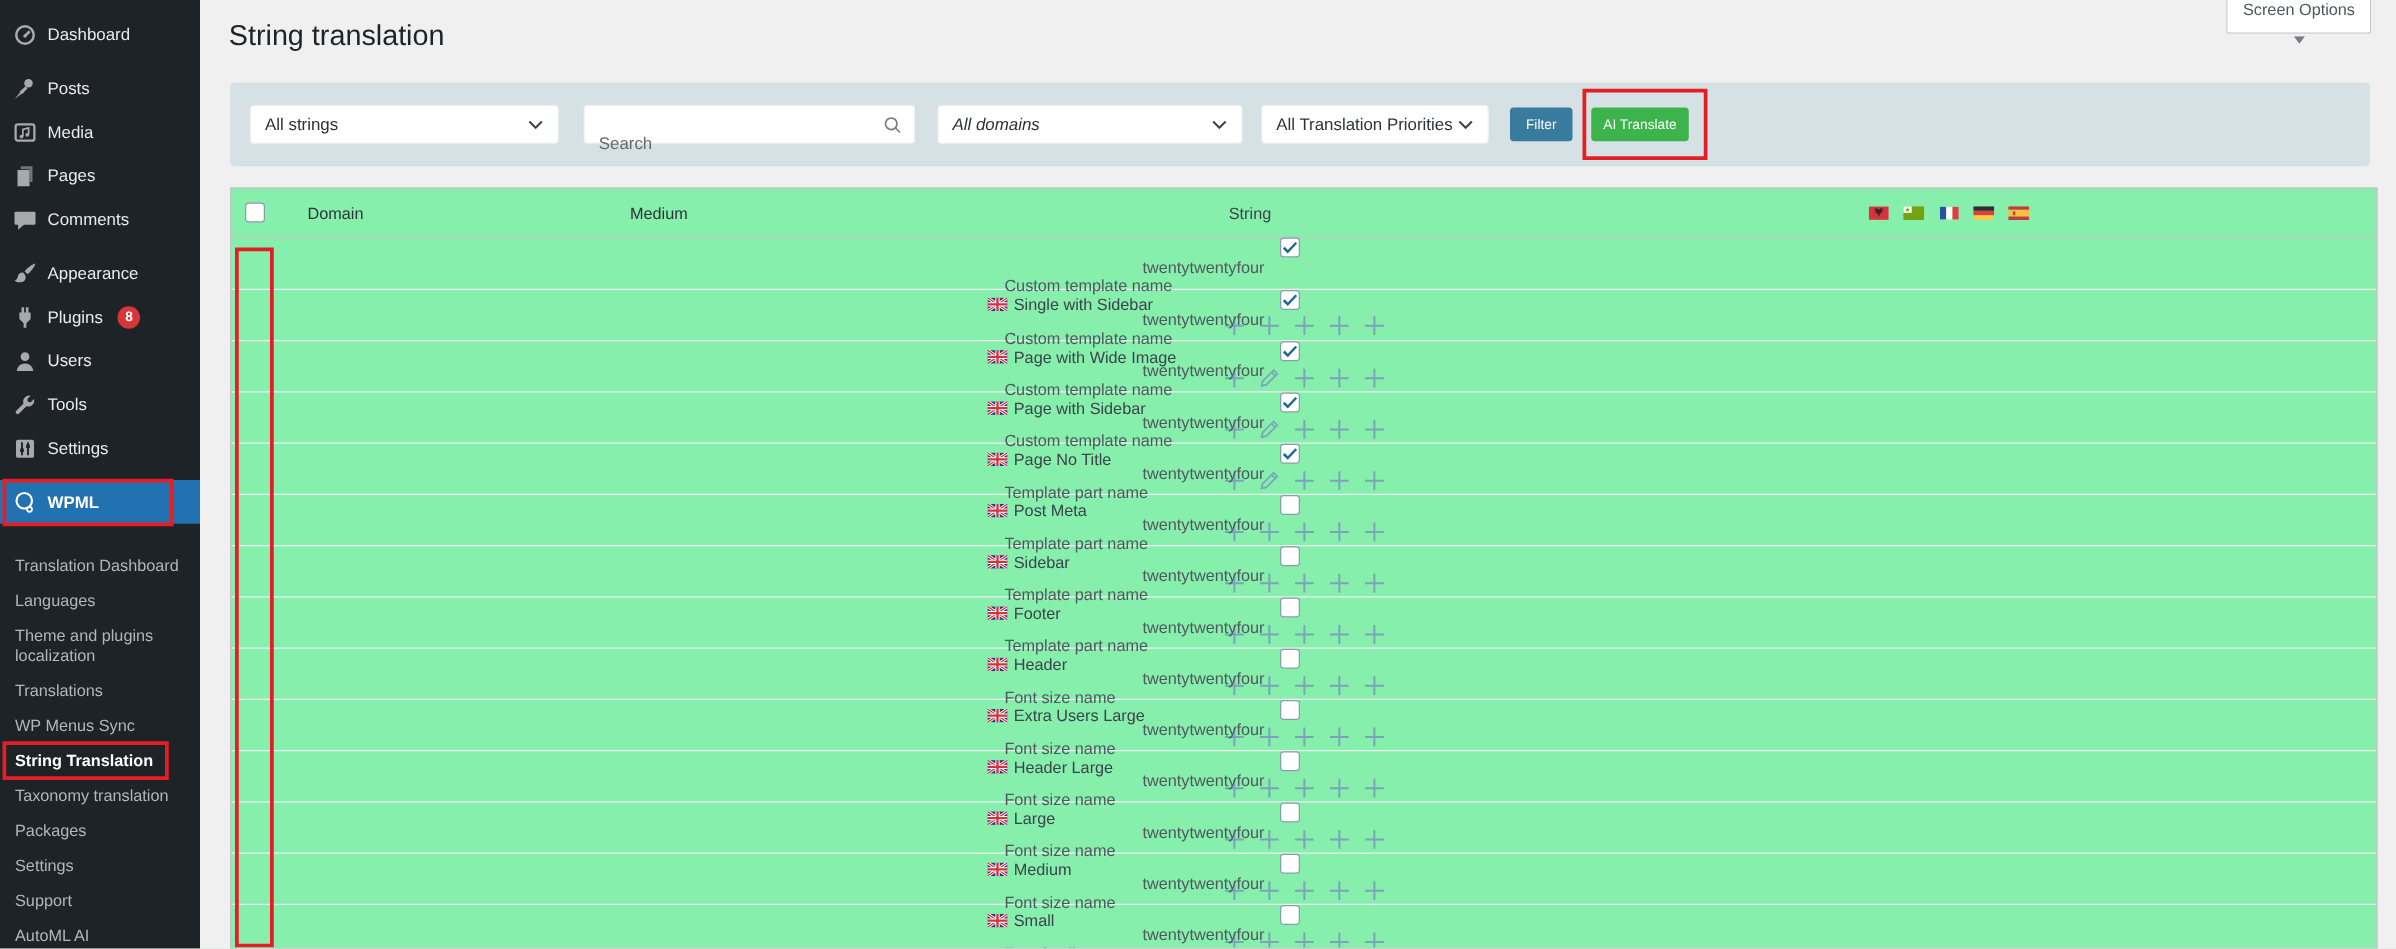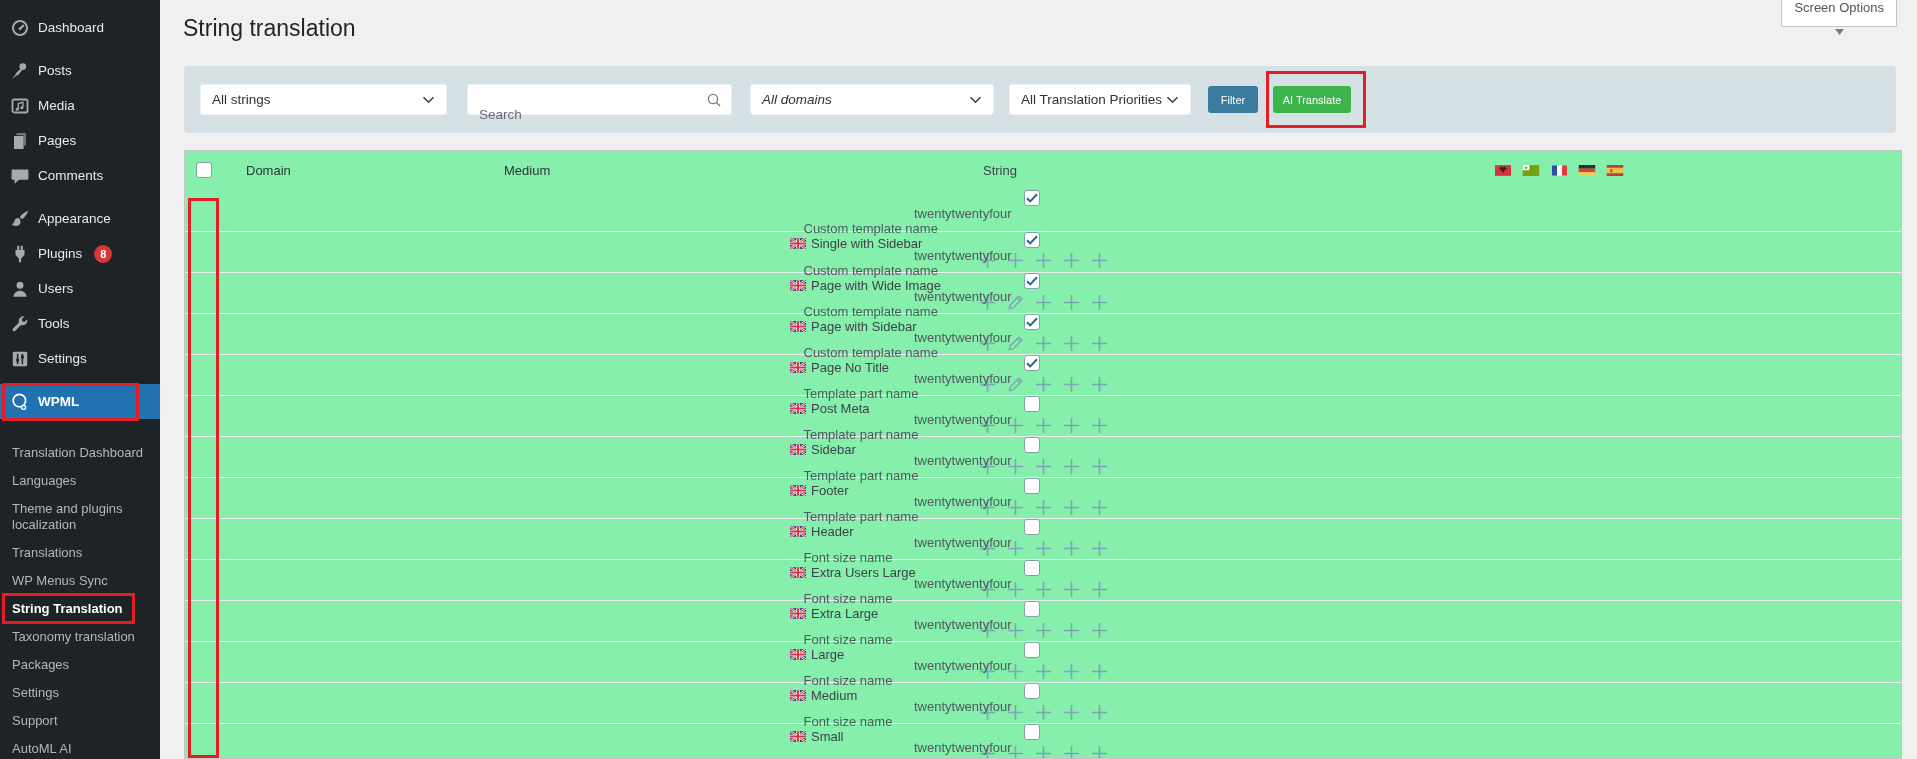--- a/index.html
+++ b/index.html
@@ -735,21 +735,21 @@
     <span class="col-string">
       <span class="flag">
                 <svg width="16" height="11" viewBox="0 0 60 40" xmlns="http://www.w3.org/2000/svg">
                   <rect width="60" height="40" fill="#2a3b7d"></rect>
                   <path d="M0 0l60 40M60 0L0 40" stroke="#fff" stroke-width="9"></path>
                   <path d="M0 0l60 40M60 0L0 40" stroke="#d0343c" stroke-width="4"></path>
                   <path d="M30 0v40M0 20h60" stroke="#fff" stroke-width="13"></path>
                   <path d="M30 0v40M0 20h60" stroke="#d0343c" stroke-width="7"></path>
                 </svg>
               </span>
-      <span class="str-label">Extra Large</span>
+      <span class="str-label">Header Large</span>
     </span>
     <span class="col-langs actions">
               <span class="action-cell">
                 <svg width="19" height="19" viewBox="0 0 19 19" xmlns="http://www.w3.org/2000/svg">
                   <path d="M9.5 2v15M2 9.5h15" stroke="#7ba3ba" stroke-width="1.6"></path>
                 </svg>
               </span>
               <span class="action-cell">
                 <svg width="19" height="19" viewBox="0 0 19 19" xmlns="http://www.w3.org/2000/svg">
                   <path d="M9.5 2v15M2 9.5h15" stroke="#7ba3ba" stroke-width="1.6"></path>

